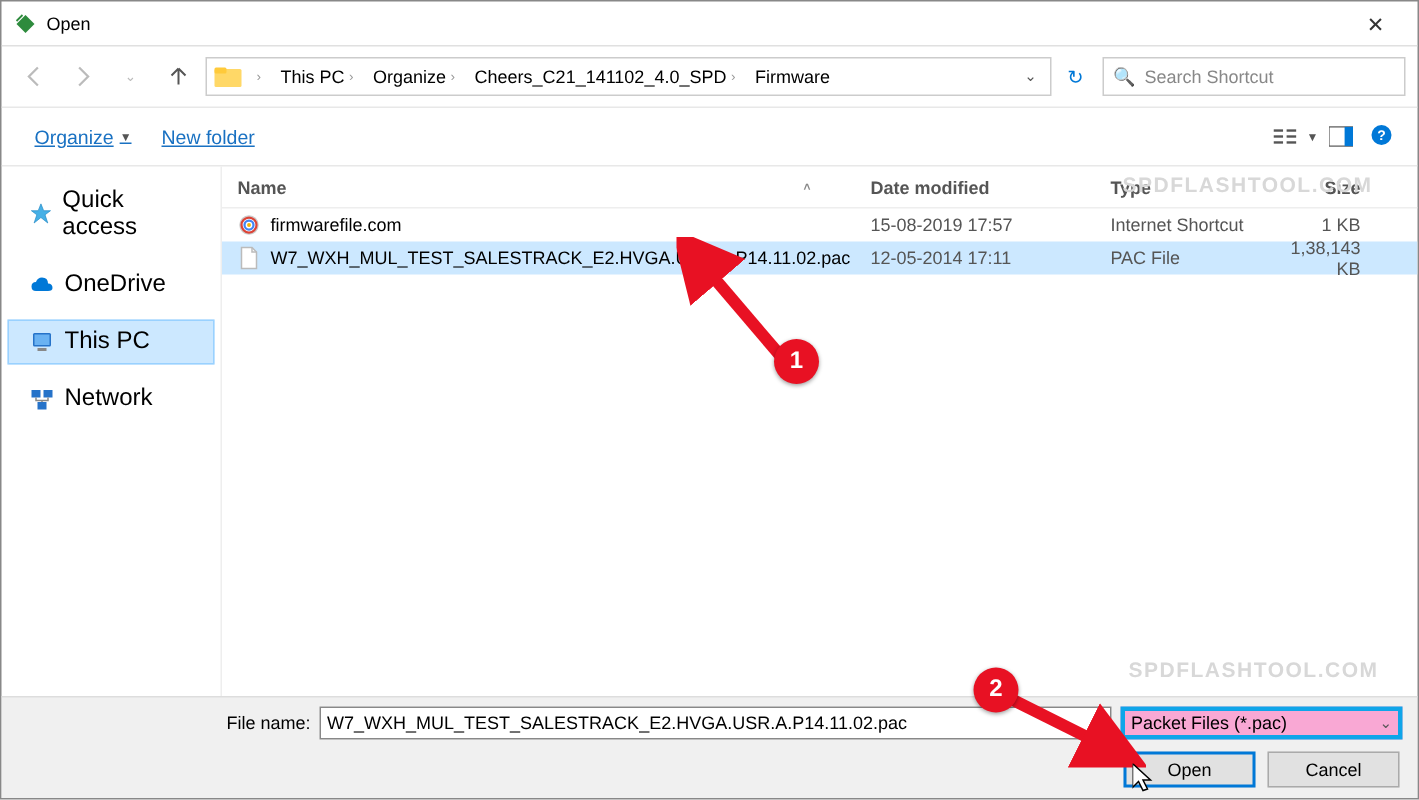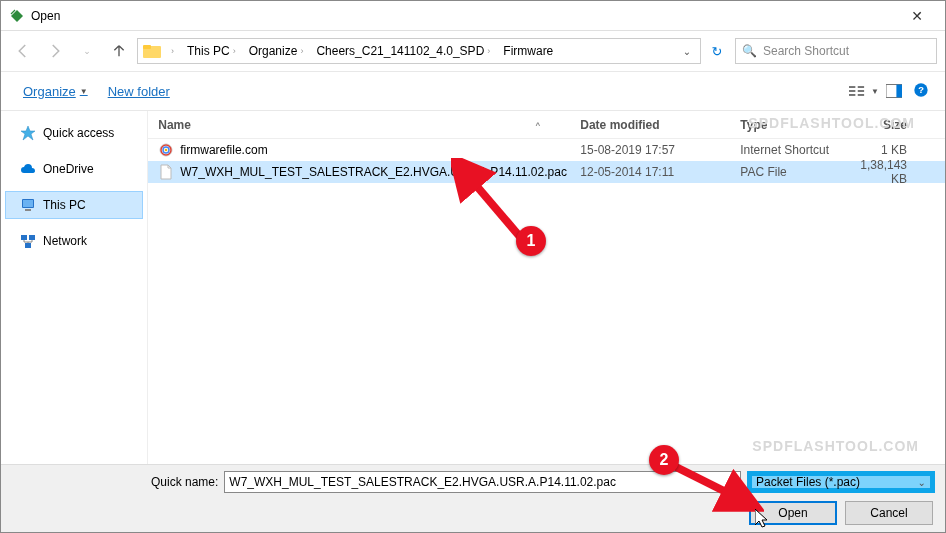--- a/index.html
+++ b/index.html
@@ -25,21 +25,21 @@
 
   .toolbar { height: 40px; display: flex; align-items: center; padding: 0 12px; border-top: 1px solid #e8e8e8; border-bottom: 1px solid #e8e8e8; }
   .tool { color: #1971c2; font-size: 13px; padding: 4px 10px; display: flex; align-items: center; text-decoration: underline; }
   .tool .drop { font-size: 8px; margin-left: 4px; color: #555; }
   .tspacer { flex: 1; }
   .ticonbtn { width: 30px; height: 26px; display: flex; align-items: center; justify-content: center; color: #555; font-size: 13px; }
   .help { color: #0078d7; width: 24px; text-align: center; font-size: 14px; }
 
   .main { display: flex; height: 360px; }
   .sidebar { width: 168px; padding: 8px 4px; }
-  .side-item { display: flex; align-items: center; padding: 5px 14px; font-size: 12px; color: #000; gap: 7px; border: 1px solid transparent; }
+  .side-item { display: flex; align-items: center; padding: 5px 14px; font-size: 16px; color: #000; gap: 7px; border: 1px solid transparent; }
   .side-item.sel { background: #cce8ff; border: 1px solid #99d1ff; }
   .icon16 { width: 16px; height: 16px; display: inline-block; }
 
   .filepane { flex: 1; border-left: 1px solid #eee; position: relative; }
   .cols { display: flex; height: 28px; align-items: center; border-bottom: 1px solid #eee; font-size: 12px; color: #555; font-weight: bold; }
   .col-name { width: 432px; padding-left: 10px; display: flex; align-items: center; }
   .col-name .sortup { margin-left: auto; margin-right: 40px; font-size: 8px; color: #888; }
   .col-date { width: 160px; }
   .col-type { width: 120px; }
   .col-size { flex: 1; text-align: right; padding-right: 38px; }
@@ -50,21 +50,21 @@
   .c-date { width: 160px; color: #555; }
   .c-type { width: 120px; color: #555; }
   .c-size { flex: 1; text-align: right; padding-right: 38px; color: #555; }
 
   .watermark { position: absolute; color: #d8d8d8; font-weight: 600; letter-spacing: 1px; font-size: 14px; pointer-events: none; }
 
   .bottom { position: absolute; bottom: 0; left: 0; right: 0; height: 68px; background: #f0f0f0; border-top: 1px solid #ddd; padding: 6px 10px; }
   .fn-row { display: flex; align-items: center; gap: 6px; margin-bottom: 8px; padding-left: 140px; }
   .fn-label { font-size: 12px; color: #000; }
   .fn-input { flex: 1; height: 22px; border: 1px solid #888; font-size: 12px; padding: 0 4px; background: #fff; }
-  .ft-select { width: 188px; height: 22px; border: 5px solid #0ea5e9; font-size: 12px; padding: 0 4px; background: #7dd3fc; display: flex; align-items: center; justify-content: space-between; }
+  .ft-select { width: 188px; height: 22px; border: 3px solid #0ea5e9; font-size: 12px; padding: 0 4px; background: #f9a8d4; display: flex; align-items: center; justify-content: space-between; }
   .btn-row { display: flex; justify-content: flex-end; gap: 8px; padding-right: 2px; }
   .btn { width: 88px; height: 24px; font-size: 12px; display: flex; align-items: center; justify-content: center; border: 1px solid #aaa; background: #e1e1e1; }
   .btn.primary { border: 2px solid #0078d7; background: #e1e1e1; }
 
   .callout { position: absolute; width: 30px; height: 30px; border-radius: 50%; background: #e81123; color: #fff; font-weight: bold; display: flex; align-items: center; justify-content: center; font-size: 16px; box-shadow: 0 1px 3px rgba(0,0,0,.4); }
   .arrow { position: absolute; }
 </style>
 </head>
 <body>
 
@@ -240,21 +240,21 @@
     </div>
 
     <div class="watermark" style="top:4px; right:30px">SPDFLASHTOOL.COM</div>
   </div>
 </div>
 
 <div class="watermark" style="bottom:78px; right:26px">SPDFLASHTOOL.COM</div>
 
 <div class="bottom">
   <div class="fn-row">
-    <span class="fn-label">Quick name:</span>
+    <span class="fn-label">File name:</span>
     <input class="fn-input" value="W7_WXH_MUL_TEST_SALESTRACK_E2.HVGA.USR.A.P14.11.02.pac" style="">
     <div class="ft-select">
       <span>Packet Files (*.pac)</span>
       <span style="font-size:10px;color:#555">⌄</span>
     </div>
   </div>
   <div class="btn-row">
     <div class="btn primary">Open</div>
     <div class="btn">Cancel</div>
   </div>

